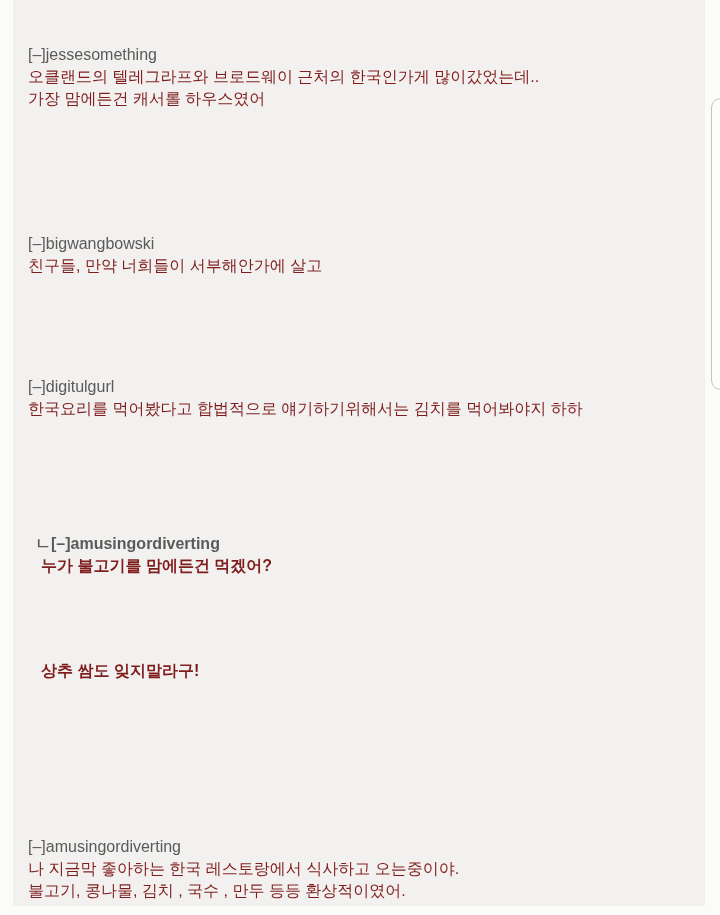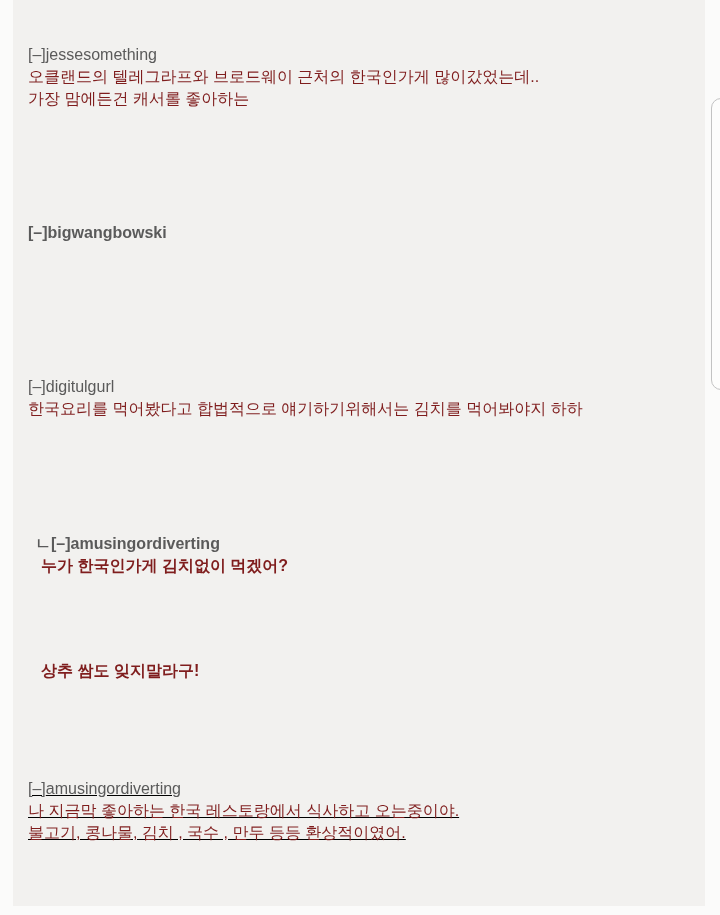--- a/index.html
+++ b/index.html
@@ -50,25 +50,25 @@
 
   .body-line {
     font-size: 16px;
     line-height: 22px;
     color: #7f1d1d;
     white-space: nowrap;
   }
   .comment.reply .body-line { padding-left: 6px; }
 
   .c1 { top: 44px; }
-  .c2 { top: 222px; font-weight: bold; }
+  .c2 { top: 233px; }
   .c3 { top: 376px; }
   .c4 { top: 533px; }
   .c5 { top: 660px; }
-  .c6 { top: 778px; text-decoration: underline; }
+  .c6 { top: 836px; }
 
   
   .scroll-thumb {
     position: absolute;
     left: 711px;
     top: 98px;
     width: 30px;
     height: 292px;
     background: #fdfdfc;
     border: 1px solid #c3c3c3;
@@ -77,35 +77,36 @@
 </style>
 </head>
 <body>
 
 <div class="page">
   <div class="content">
 
     <div class="comment c1">
       <div class="user-line"><span class="collapse">[–]</span><span class="uname">jessesomething</span></div>
       <div class="body-line">오클랜드의 텔레그라프와 브로드웨이 근처의 한국인가게 많이갔었는데..</div>
-      <div class="body-line">가장 맘에든건 캐서롤 좋아하는</div>
+      <div class="body-line">가장 맘에든건 캐서롤 하우스였어</div>
     </div>
 
     <div class="comment c2">
       <div class="user-line"><span class="collapse">[–]</span><span class="uname">bigwangbowski</span></div>
+      <div class="body-line">친구들, 만약 너희들이 서부해안가에 살고</div>
     </div>
 
     <div class="comment c3">
       <div class="user-line"><span class="collapse">[–]</span><span class="uname">digitulgurl</span></div>
       <div class="body-line">한국요리를 먹어봤다고 합법적으로 얘기하기위해서는 김치를 먹어봐야지 하하</div>
     </div>
 
     <div class="comment reply c4">
       <div class="user-line"><span class="reply-mark">ㄴ</span><span class="collapse">[–]</span><span class="uname">amusingordiverting</span></div>
-      <div class="body-line">누가 한국인가게 김치없이 먹겠어?</div>
+      <div class="body-line">누가 불고기를 맘에든건 먹겠어?</div>
     </div>
 
     <div class="comment reply c5">
       <div class="body-line">상추 쌈도 잊지말라구!</div>
     </div>
 
     <div class="comment c6">
       <div class="user-line"><span class="collapse">[–]</span><span class="uname">amusingordiverting</span></div>
       <div class="body-line">나 지금막 좋아하는 한국 레스토랑에서 식사하고 오는중이야.</div>
       <div class="body-line">불고기, 콩나물, 김치 , 국수 , 만두 등등 환상적이였어.</div>

